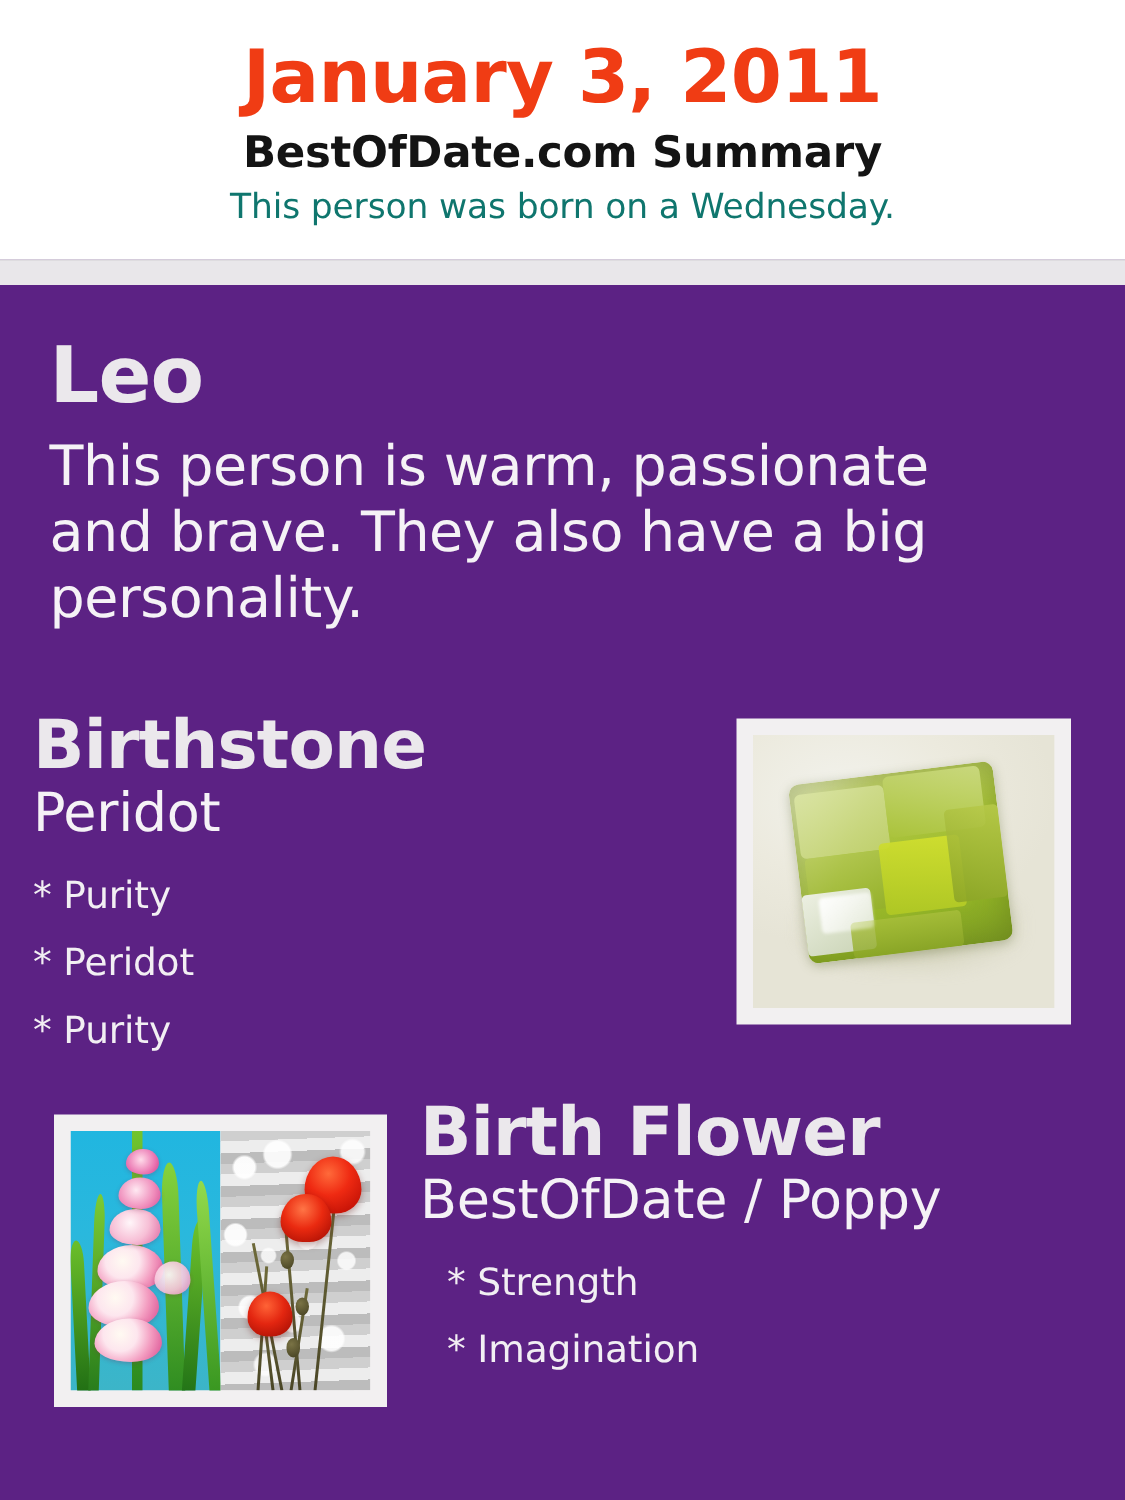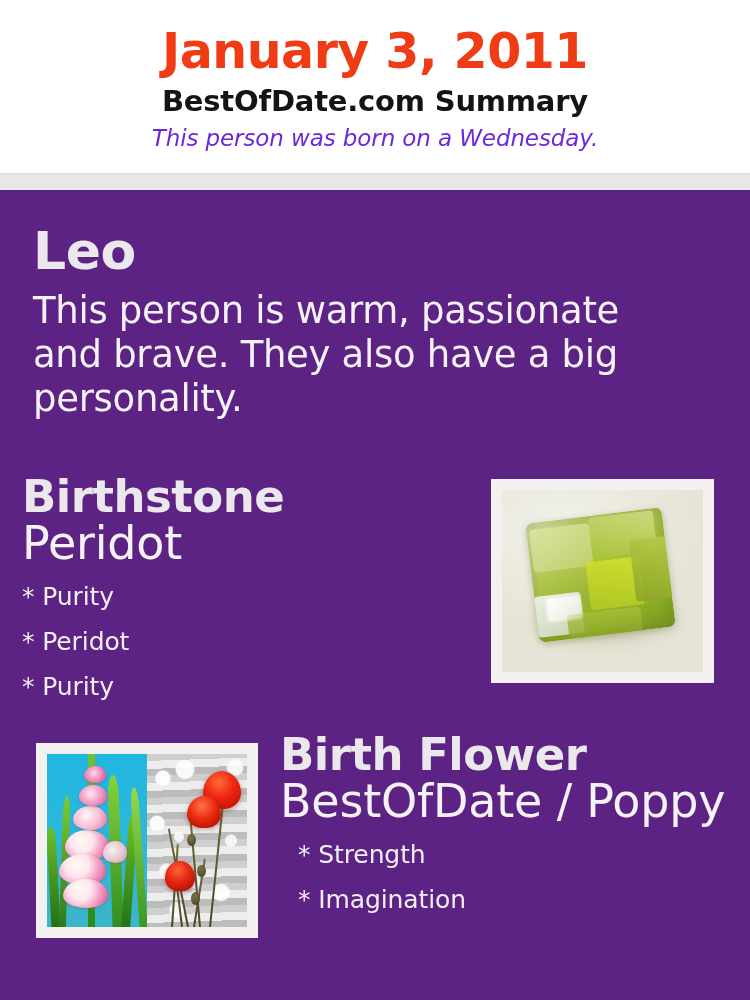--- a/index.html
+++ b/index.html
@@ -31,27 +31,26 @@
   }
   .site-summary {
     color:#141414;
     font-size:29px;
     line-height:34px;
     font-weight:bold;
     padding-top:6px;
     letter-spacing:-0.2px;
   }
   .born-line {
-    color:#6d28d9;
+    color:#0f766e;
     font-size:23px;
     line-height:28px;
     font-weight:normal;
     padding-top:6px;
     letter-spacing:-0.1px;
-    font-style:italic;
   }
   .gray-band {
     position:absolute; top:173px; left:0;
     width:750px; height:17px;
     background:#e9e7ea;
     border-top:1px solid #dedcdf;
   }
 
   
   .body-panel {
@@ -83,21 +82,21 @@
   .stone-block { position:absolute; top:282px; left:22px; width:430px; }
   .section-heading {
     color:#ebe8ec;
     font-size:45px;
     line-height:50px;
     font-weight:bold;
     letter-spacing:-0.5px;
   }
   .section-sub {
     color:#f5f2f6;
-    font-size:46px;
+    font-size:36px;
     line-height:42px;
     font-weight:normal;
     letter-spacing:-0.2px;
   }
   .trait-list { padding-top:10px; }
   .trait {
     color:#f2eff3;
     font-size:25px;
     line-height:45px;
     font-weight:normal;

